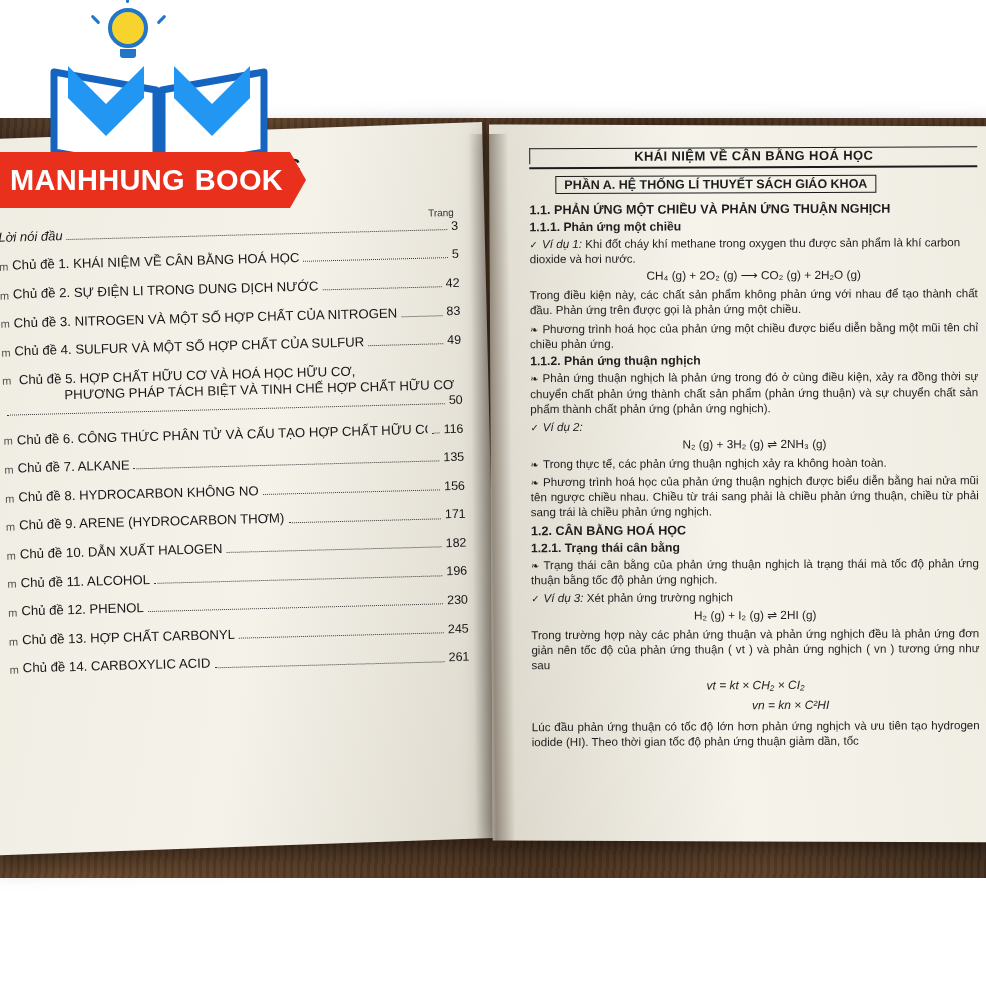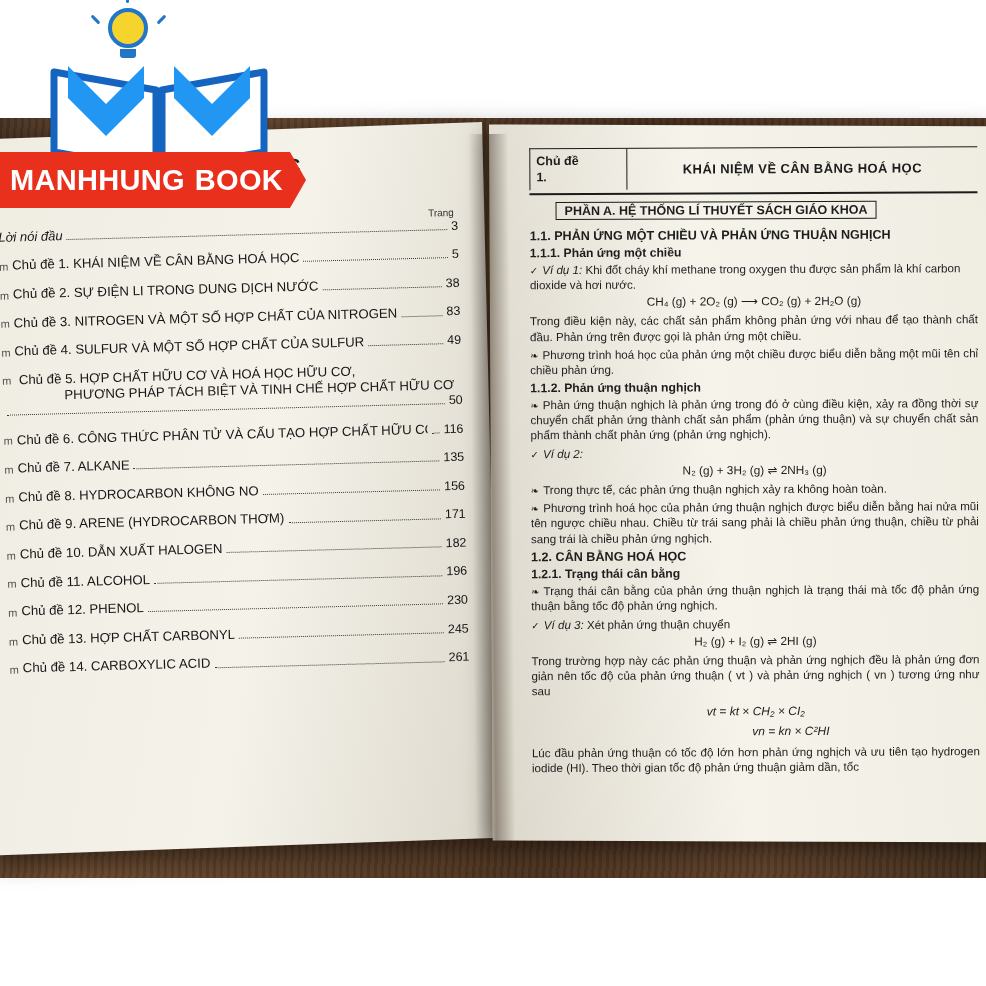--- a/index.html
+++ b/index.html
@@ -172,21 +172,21 @@
           <span class="toc-bullet">m</span>
           <span class="toc-label">Chủ đề 1. KHÁI NIỆM VỀ CÂN BẰNG HOÁ HỌC</span>
           <span class="toc-dots"></span>
           <span class="toc-page">5</span>
         </li>
 
         <li class="toc-row">
           <span class="toc-bullet">m</span>
           <span class="toc-label">Chủ đề 2. SỰ ĐIỆN LI TRONG DUNG DỊCH NƯỚC</span>
           <span class="toc-dots"></span>
-          <span class="toc-page">38</span>
+          <span class="toc-page">42</span>
         </li>
 
         <li class="toc-row">
           <span class="toc-bullet">m</span>
           <span class="toc-label">Chủ đề 3. NITROGEN VÀ MỘT SỐ HỢP CHẤT CỦA NITROGEN</span>
           <span class="toc-dots"></span>
           <span class="toc-page">83</span>
         </li>
 
         <li class="toc-row">
@@ -274,24 +274,20 @@
         </li>
 
       </ul>
     </div>
 
     <div class="page page-right"></div>
 
     <div class="col rp" style="left:545px;">
 
       <div class="chu-de-box">
-        <div class="cd-left">
-          <div>Chủ đề</div>
-          <div>1.</div>
-        </div>
         <div class="cd-title">KHÁI NIỆM VỀ CÂN BẰNG HOÁ HỌC</div>
       </div>
       <div class="rule"></div>
 
       <div class="banner">PHẦN A. HỆ THỐNG LÍ THUYẾT SÁCH GIÁO KHOA</div>
 
       <div class="h2">1.1. PHẢN ỨNG MỘT CHIỀU VÀ PHẢN ỨNG THUẬN NGHỊCH</div>
       <div class="h3">1.1.1. Phản ứng một chiều</div>
 
       <div class="vd">
@@ -329,21 +325,21 @@
 
       <div class="h2">1.2. CÂN BẰNG HOÁ HỌC</div>
       <div class="h3">1.2.1. Trạng thái cân bằng</div>
 
       <div class="p">
         <span class="mk">❧</span><span>Trạng thái cân bằng của phản ứng thuận nghịch là trạng thái mà tốc độ phản ứng thuận bằng tốc độ phản ứng nghịch.</span>
       </div>
 
       <div class="vd">
         <span class="mk">✓</span><i>Ví dụ 3:</i>
-        <span>Xét phản ứng thuận chuyển</span>
+        <span>Xét phản ứng trường nghịch</span>
       </div>
 
       <div class="eq">H₂ (g)  +  I₂ (g)  ⇌  2HI (g)</div>
 
       <div class="p">Trong trường hợp này các phản ứng thuận và phản ứng nghịch đều là phản ứng đơn giản nên tốc độ của phản ứng thuận ( vt ) và phản ứng nghịch ( vn ) tương ứng như sau</div>
 
       <div class="formula">vt = kt × CH₂ × CI₂</div>
       <div class="formula" style="padding-left:70px;">vn = kn × C²HI</div>
 
       <div class="p">Lúc đầu phản ứng thuận có tốc độ lớn hơn phản ứng nghịch và ưu tiên tạo hydrogen iodide (HI). Theo thời gian tốc độ phản ứng thuận giảm dần, tốc</div>

